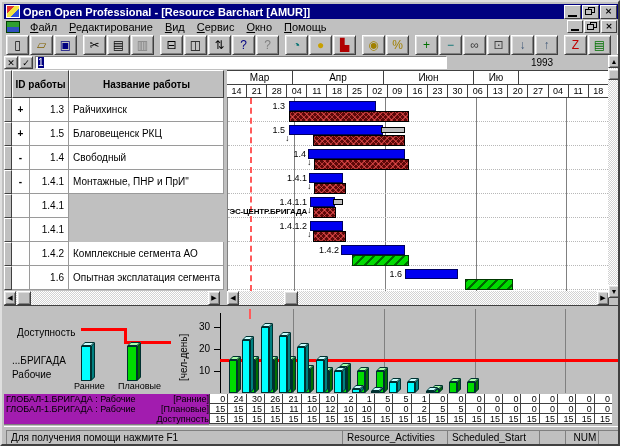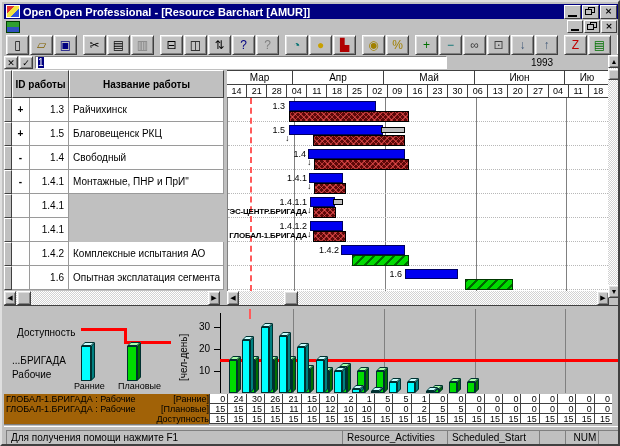--- a/index.html
+++ b/index.html
@@ -80,21 +80,21 @@
   .b3{position:absolute;}
   .b3 .f{position:absolute;left:0;bottom:0;width:100%;height:100%;border:1px solid #003030;box-sizing:border-box;}
   .b3 .t{position:absolute;left:0;top:-4px;width:100%;height:4px;transform:skewX(-45deg);transform-origin:bottom left;border:1px solid #003030;box-sizing:border-box;}
   .b3 .s{position:absolute;right:-4px;top:0;width:4px;height:100%;transform:skewY(-45deg);transform-origin:left top;border:1px solid #003030;box-sizing:border-box;}
   .ytick{position:absolute;font-size:10px;width:18px;text-align:right;}
   #ylab{position:absolute;left:174px;top:15px;height:72px;writing-mode:vertical-rl;transform:rotate(180deg);
         font-size:10px;text-align:center;}
   
   #restable{left:2px;top:392px;width:616px;height:30px;background:#c0c0c0;font-size:9px;}
   .rrow{position:absolute;left:0;height:10px;width:612px;}
-  .rlab{position:absolute;left:0;width:205px;height:10px;background:#a16207;border-bottom:1px solid #808080;
+  .rlab{position:absolute;left:0;width:205px;height:10px;background:#a21caf;border-bottom:1px solid #808080;
         display:flex;justify-content:space-between;font-size:9px;line-height:10px;}
   .rval{position:absolute;height:10px;background:#fff;border-left:1px solid #404040;border-bottom:1px solid #404040;
         text-align:right;padding-right:2px;line-height:10px;box-sizing:border-box;}
   
   #statusbar{left:2px;top:424px;width:616px;height:20px;border-top:1px solid #fff;}
   .spanel{position:absolute;top:3px;height:15px;background:#c0c0c0;border:1px solid;
           border-color:#808080 #fff #fff #808080;font-size:10px;line-height:13px;padding-left:4px;
           white-space:nowrap;overflow:hidden;}
 </style>
 </head>
@@ -107,20 +107,28 @@
     <span>Open Open Professional - [Resource Barchart [AMUR]]</span>
     <span class="winbtns">
       <span class="wbtn min"></span>
       <span class="wbtn rest"></span>
       <span class="wbtn close">×</span>
     </span>
   </div>
 
   <div id="menubar" class="abs">
     <span id="doc-icon"></span>
+    <span id="menuitems" style="display:flex;">
+        <div class="menuitem"><u>Ф</u>айл</div>
+        <div class="menuitem"><u>Р</u>едактирование</div>
+        <div class="menuitem"><u>В</u>ид</div>
+        <div class="menuitem"><u>С</u>ервис</div>
+        <div class="menuitem"><u>О</u>кно</div>
+        <div class="menuitem"><u>П</u>омощь</div>
+      </span>
     <span class="winbtns">
       <span class="wbtn sm min"></span>
       <span class="wbtn sm rest"></span>
       <span class="wbtn sm close">×</span>
     </span>
   </div>
 
   <div id="toolbar" class="abs">
       <div class="tbgroup">
         <div class="tbbtn raised">
@@ -219,21 +227,20 @@
   <div id="editfield" class="abs sunken"><span class="sel">1</span></div>
   <div id="yearlabel" class="abs">1993</div>
 
   <div class="abs hdrcell" style="left:2px;top:68px;width:8px;height:28px;"></div>
   <div class="abs hdrcell" style="left:10px;top:68px;width:57px;height:28px;">ID работы</div>
   <div class="abs hdrcell" style="left:67px;top:68px;width:155px;height:28px;">Название работы</div>
 
   <div id="tl-months" class="abs">
       <div class="mcell" style="width: 66px;">Мар</div>
       <div class="mcell" style="width: 91px;">Апр</div>
-      <div class="mcell" style="width: 91px;">Май</div>
       <div class="mcell" style="width: 90px;">Июн</div>
       <div class="mcell" style="width: 45px;">Ию</div>
     </div>
   <div id="tl-weeks" class="abs">
       <div class="wcell" style="width: 20.1px;">14</div>
       <div class="wcell" style="width: 20.1px;">21</div>
       <div class="wcell" style="width: 20.1px;">28</div>
       <div class="wcell" style="width: 20.1px;">04</div>
       <div class="wcell" style="width: 20.1px;">11</div>
       <div class="wcell" style="width: 20.1px;">18</div>
@@ -284,21 +291,21 @@
       </div>
       <div class="abs" style="left: 2px; top: 216px; width: 220px; height: 24px;">
         <div class="abs rowhdr" style="left: 0px; top: 0px; width: 8px; height: 24px;"></div>
         <div class="abs cell" style="left: 8px; top: 0px; width: 18px; height: 24px; text-align: center; line-height: 24px; font-weight: bold;"></div>
         <div class="abs cell" style="left: 26px; top: 0px; width: 39px; height: 24px; text-align: right; line-height: 24px; padding-right: 4px;">1.4.1</div>
       </div>
       <div class="abs" style="left: 2px; top: 240px; width: 220px; height: 24px;">
         <div class="abs rowhdr" style="left: 0px; top: 0px; width: 8px; height: 24px;"></div>
         <div class="abs cell" style="left: 8px; top: 0px; width: 18px; height: 24px; text-align: center; line-height: 24px; font-weight: bold;"></div>
         <div class="abs cell" style="left: 26px; top: 0px; width: 39px; height: 24px; text-align: right; line-height: 24px; padding-right: 4px;">1.4.2</div>
-        <div class="abs cell" style="left: 65px; top: 0px; width: 155px; height: 24px; line-height: 24px; padding-left: 4px; overflow: hidden; white-space: nowrap;">Комплексные испытания АО</div>
+        <div class="abs cell" style="left: 65px; top: 0px; width: 155px; height: 24px; line-height: 24px; padding-left: 4px; overflow: hidden; white-space: nowrap;">Комплексные сегмента АО</div>
       </div>
       <div class="abs" style="left: 2px; top: 264px; width: 220px; height: 24px;">
         <div class="abs rowhdr" style="left: 0px; top: 0px; width: 8px; height: 24px;"></div>
         <div class="abs cell" style="left: 8px; top: 0px; width: 18px; height: 24px; text-align: center; line-height: 24px; font-weight: bold;"></div>
         <div class="abs cell" style="left: 26px; top: 0px; width: 39px; height: 24px; text-align: right; line-height: 24px; padding-right: 4px;">1.6</div>
         <div class="abs cell" style="left: 65px; top: 0px; width: 155px; height: 24px; line-height: 24px; padding-left: 4px; overflow: hidden; white-space: nowrap;">Опытная эксплатация сегмента</div>
       </div>
     </div>
   <div id="gantt" class="abs">
       <div class="gline" style="left: 66px;"></div>
@@ -331,21 +338,20 @@
       <div class="garrow" style="left: 79px; top: 84px;">↓</div>
       <div class="gbar maroon" style="left: 86px; top: 85px; width: 30px; height: 9px;"></div>
       <div class="glabel" style="left: 9px; top: 99px; width: 70px;">1.4.1.1</div>
       <div class="gbar blue" style="left: 82px; top: 99px; width: 23px; height: 8px;"></div>
       <div class="gbar grey" style="left: 105px; top: 101px; width: 8px; height: 4px;"></div>
       <div class="gprefix" style="left: -79px; top: 109px; width: 158px;">ТЭС-ЦЕНТР.БРИГАДА</div>
       <div class="garrow" style="left: 79px; top: 108px;">↓</div>
       <div class="gbar maroon" style="left: 85px; top: 109px; width: 21px; height: 9px;"></div>
       <div class="glabel" style="left: 9px; top: 123px; width: 70px;">1.4.1.2</div>
       <div class="gbar blue" style="left: 82px; top: 123px; width: 31px; height: 8px;"></div>
-      <div class="gprefix" style="left: -79px; top: 133px; width: 158px;">ГЛОБАЛ-1.БРИГАДА</div>
       <div class="garrow" style="left: 79px; top: 132px;">↓</div>
       <div class="gbar maroon" style="left: 85px; top: 133px; width: 31px; height: 9px;"></div>
       <div class="glabel" style="left: 41px; top: 147px; width: 70px;">1.4.2</div>
       <div class="gbar blue" style="left: 113px; top: 147px; width: 62px; height: 8px;"></div>
       <div class="gbar green" style="left: 124px; top: 157px; width: 55px; height: 9px;"></div>
       <div class="glabel" style="left: 104px; top: 171px; width: 70px;">1.6</div>
       <div class="gbar blue" style="left: 177px; top: 171px; width: 51px; height: 8px;"></div>
       <div class="gbar green" style="left: 237px; top: 181px; width: 46px; height: 9px;"></div>
     </div>
 

